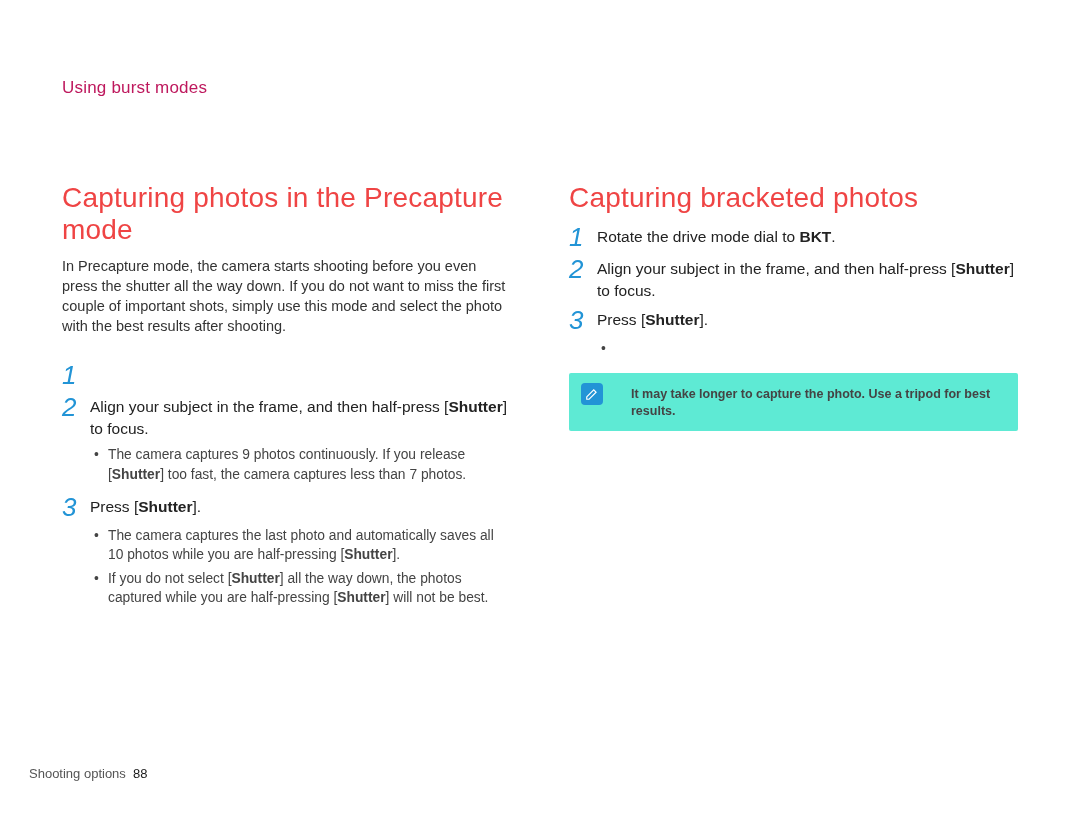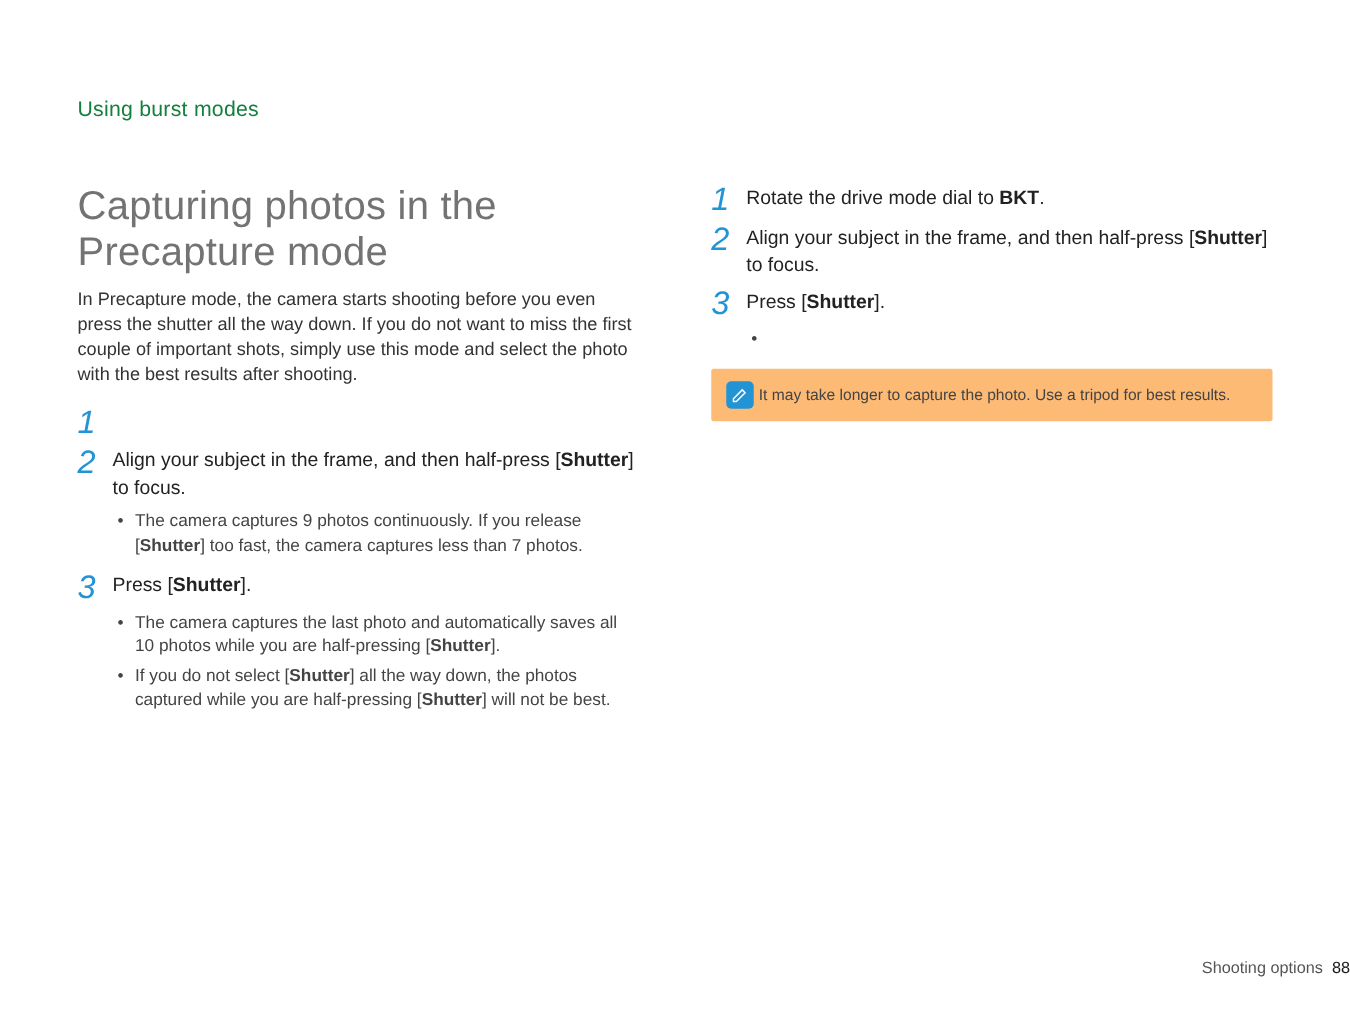--- a/index.html
+++ b/index.html
@@ -12,43 +12,44 @@
       height: 815px;
       background: #ffffff;
       font-family: Arial, Helvetica, sans-serif;
       color: #222;
       padding: 78px 62px 30px 62px;
       position: relative;
     }
     .section-header {
       font-size: 17px;
       font-weight: 300;
-      color: #15803d;
+      color: #be185d;
       margin-bottom: 48px;
       letter-spacing: 0.2px;
     }
     .columns {
       display: flex;
       gap: 58px;
     }
     .col {
       flex: 1;
     }
     .subsection-title {
-      color: #737373;
-      font-size: 32px;
+      color: #ef4444;
+      font-size: 28px;
       font-weight: 400;
       margin-bottom: 10px;
       letter-spacing: 0.2px;
+      margin-top: 36px;
     }
     .body-para {
       font-size: 14.5px;
       line-height: 1.38;
       color: #333;
-      margin-bottom: 14px;
+      margin-bottom: 26px;
     }
     .step {
       display: flex;
       align-items: flex-start;
       margin-bottom: 6px;
     }
     .step-num {
       color: #2294d6;
       font-style: italic;
       font-size: 26px;
@@ -98,26 +99,27 @@
       position: absolute;
       right: -5px;
       bottom: -4px;
       width: 5px;
       height: 5px;
       border-right: 1.6px solid #222;
       border-bottom: 1.6px solid #222;
     }
     .note-box {
       margin-top: 14px;
-      background: #fdba74;
+      background: #5eead4;
       border-radius: 2px;
       padding: 10px 14px 10px 12px;
       display: flex;
       align-items: flex-start;
-      gap: 4px;
+      gap: 28px;
+      font-weight: bold;
     }
     .note-icon {
       width: 22px;
       height: 22px;
       background: #2294d6;
       border-radius: 4px;
       display: flex;
       align-items: center;
       justify-content: center;
       flex-shrink: 0;
@@ -134,23 +136,24 @@
       font-size: 12.5px;
       color: #444;
       line-height: 1.4;
       padding-top: 3px;
     }
     .footer {
       position: absolute;
       bottom: 34px;
       left: 0;
       right: 0;
-      text-align: right;
+      text-align: left;
       font-size: 13px;
       color: #555;
+      padding-left: 29px;
     }
     .footer .page-num {
       color: #1a1a1a;
     }
   </style>
 </head>
 <body>
 
 <div class="section-header">Using burst modes</div>
 
@@ -195,20 +198,21 @@
       <div class="sub-bullet">
         <span class="dot">•</span>
         <span>
           <span>If you do not select [</span><b>Shutter</b><span>] all the way down, the photos captured while you are half-pressing [</span><b>Shutter</b><span>] will not be best.</span>
         </span>
       </div>
     </div>
   </div>
 
   <div class="col">
+    <div class="subsection-title">Capturing bracketed photos</div>
 
     <div class="step">
       <div class="step-num">1</div>
       <div class="step-text">
         <span>Rotate the drive mode dial to </span><b>BKT</b><span>.</span>
       </div>
     </div>
 
     <div class="step">
       <div class="step-num">2</div>

